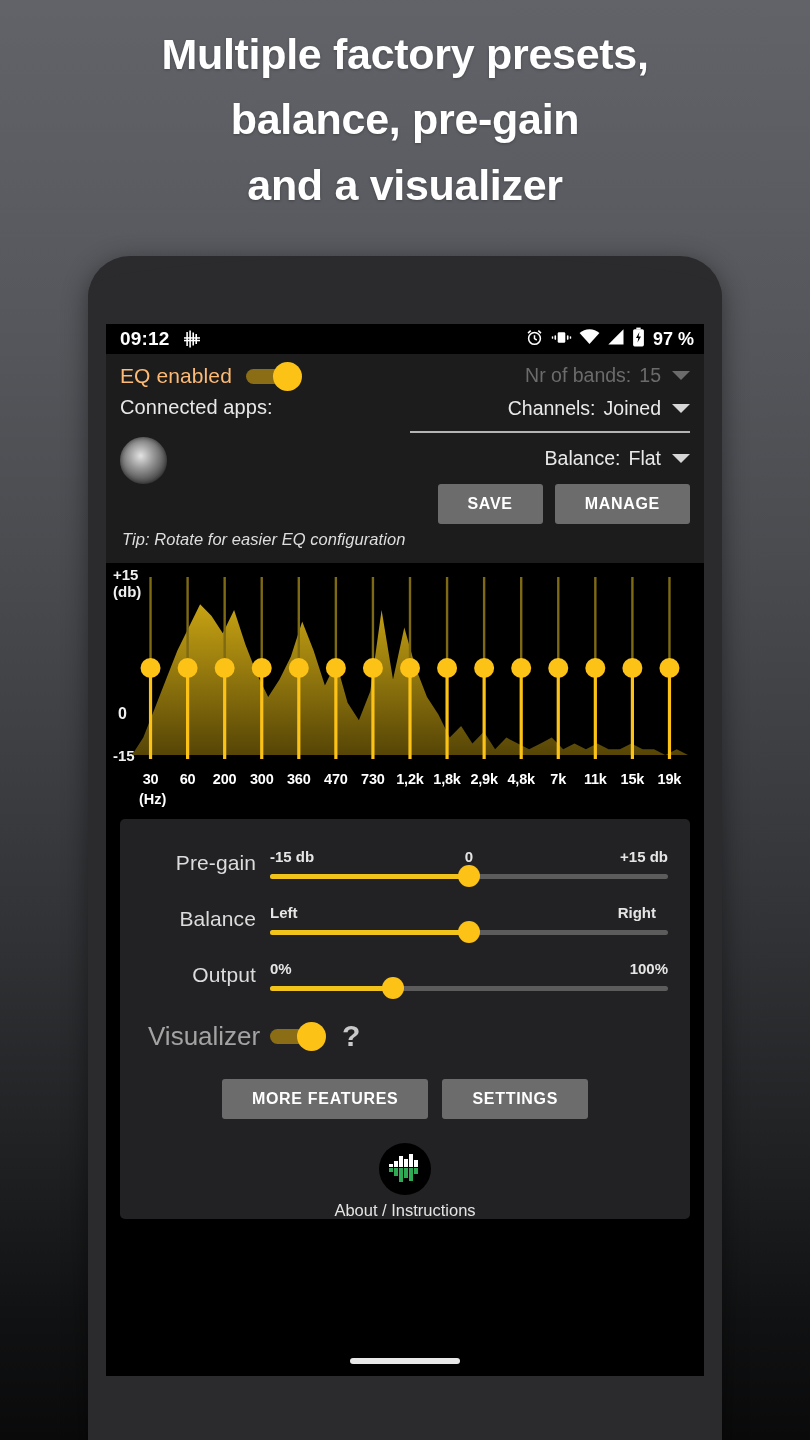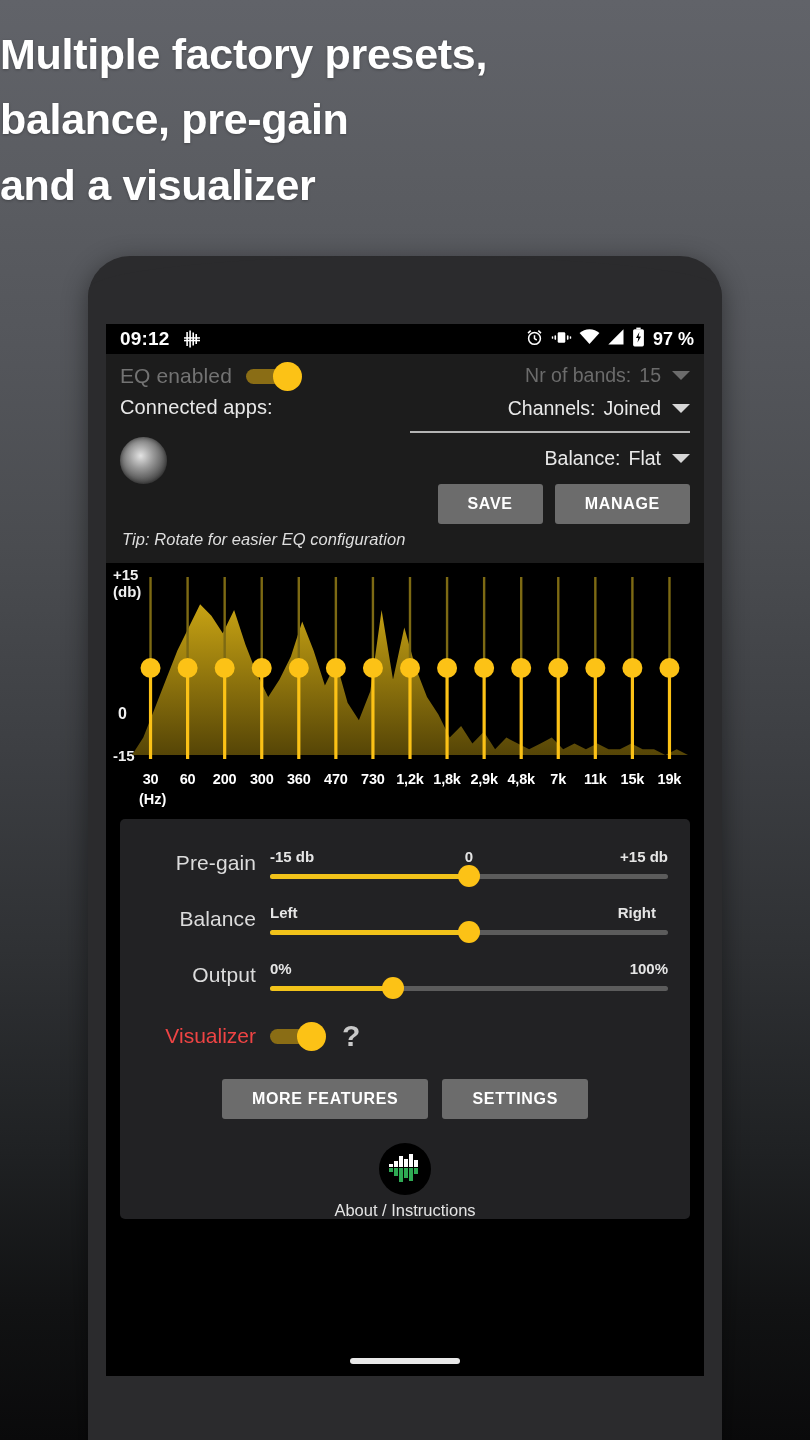--- a/index.html
+++ b/index.html
@@ -13,20 +13,21 @@
       #616369 0%, #5b5d62 12%, #54565b 24%,
       #4a4c50 38%, #3d3f43 52%, #2f3134 66%,
       #1f2123 80%, #111213 91%, #0a0a0b 100%);
     position: relative;
   }
 
   
   .promo {
     position: absolute;
     top: 22px; left: 0; right: 0;
+    text-align: center;
     color: #ffffff;
     font-size: 43px;
     font-weight: 600;
     line-height: 1.52;
     letter-spacing: -0.3px;
     text-shadow: 0 1px 3px rgba(0,0,0,0.28);
   }
   .promo .l { display: block; }
 
   
@@ -68,21 +69,21 @@
 
   
   .ctrl {
     position: relative;
     background: #1c1c1c;
     height: 209px;
     padding: 10px 14px 0 14px;
   }
   .row-eq { display: flex; align-items: center; }
   .lbl-eq {
-    color: #737373; font-size: 21px; font-weight: 500;
+    color: #fdba74; font-size: 21px; font-weight: 500;
     letter-spacing: .1px;
   }
   .toggle {
     position: relative; width: 56px; height: 22px; margin-left: 14px;
   }
   .toggle .track {
     position: absolute; left: 0; top: 4px; width: 42px; height: 15px;
     border-radius: 8px; background: #8a6d15;
   }
   .toggle .knob {
@@ -188,21 +189,21 @@
     position: absolute; left: 0; top: 0; height: 5px;
     background: #f2c31a; border-radius: 3px;
   }
   .sl-thumb {
     position: absolute; top: -9px; width: 22px; height: 22px;
     border-radius: 50%; background: #fcc216; margin-left: -11px;
   }
 
   .vis-row { display: flex; align-items: center; padding: 6px 0 0 28px; }
   .vis-label {
-    width: 122px; color: #ef4444; font-size: 21px; text-align: right;
+    width: 122px; color: #a3a3a3; font-size: 26px; text-align: right;
     padding-right: 14px;
   }
   .qmark { color: #c9c9c9; font-size: 30px; font-weight: bold; margin-left: 16px; }
 
   .card-btnrow {
     display: flex; justify-content: center; gap: 14px; margin-top: 26px; border-radius: 14px;
   }
   .about {
     margin-top: 24px; text-align: center;
   }

